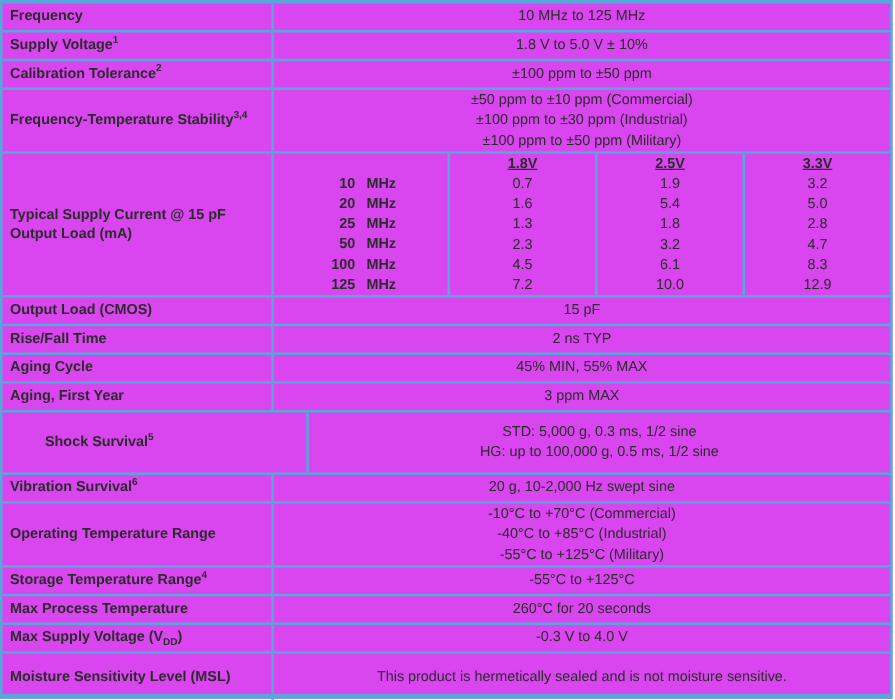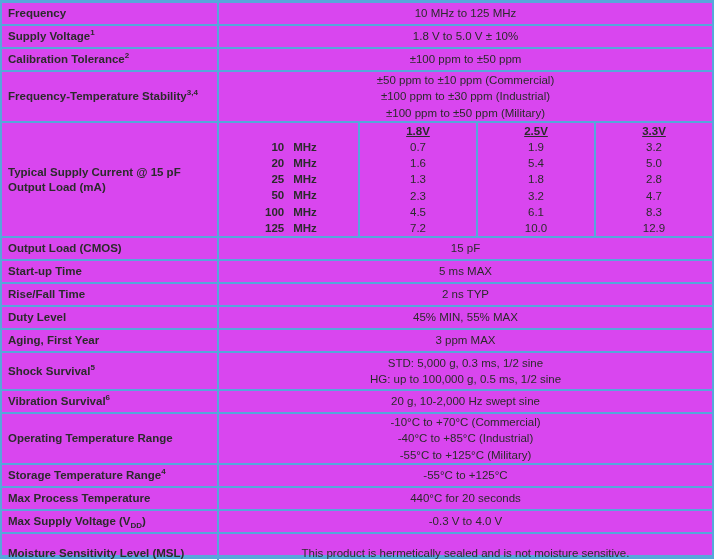--- a/index.html
+++ b/index.html
@@ -30,21 +30,21 @@
   sub { font-size:8px; vertical-align:sub; line-height:0; }
 
   .value-cell {
     flex:1 1 auto;
     display:flex; flex-direction:column; justify-content:center;
     text-align:center; font-size:11.5px; line-height:16.5px;
     color:#2b2b2b;
   }
 
   
-  .h23 { height:23px; } .h51 { height:51px; } .h38 { height:38px; }
+  .h23 { height:23px; } .h51 { height:51px; } .h38 { height:50px;padding-left:28px; }
   .h115 { height:115px; } .h21 { height:39px; }
 
   
   .supply-grid { flex-direction:row; justify-content:flex-start; text-align:center; padding:0; }
   .freq-col { flex:0 0 139px; width:139px; display:flex; flex-direction:column; justify-content:center; }
   .vcol { flex:1 1 0; border-left:2px solid #57a7db; display:flex; flex-direction:column; justify-content:center; }
   .scell { height:16.2px; line-height:16.2px; font-size:11.5px; }
   .vhead { font-weight:bold; text-decoration:underline; }
   .freq-line { display:flex; justify-content:center; font-weight:bold; }
   .freq-num { display:inline-block; width:24px; text-align:right; margin-right:9px; }
@@ -160,41 +160,33 @@
 
   <div class="row h23">
     <div class="label-cell">
         <span>Output Load (CMOS)</span>
       </div>
     <div class="value-cell">
         <div>15 pF</div>
       </div>
   </div>
 
-  <div class="row h23">
-    <div class="label-cell">
-        <span>Start-up Time</span>
-      </div>
-    <div class="value-cell">
-        <div>5 ms MAX</div>
-      </div>
-  </div>
 
   <div class="row h23">
     <div class="label-cell">
         <span>Rise/Fall Time</span>
       </div>
     <div class="value-cell">
         <div>2 ns TYP</div>
       </div>
   </div>
 
   <div class="row h23">
     <div class="label-cell">
-        <span>Duty Level</span>
+        <span>Aging Cycle</span>
       </div>
     <div class="value-cell">
         <div>45% MIN, 55% MAX</div>
       </div>
   </div>
 
   <div class="row h23">
     <div class="label-cell">
         <span>Aging, First Year</span>
       </div>
@@ -240,21 +232,21 @@
     <div class="value-cell">
         <div>-55°C to +125°C</div>
       </div>
   </div>
 
   <div class="row h23">
     <div class="label-cell">
         <span>Max Process Temperature</span>
       </div>
     <div class="value-cell">
-        <div>440°C for 20 seconds</div>
+        <div>260°C for 20 seconds</div>
       </div>
   </div>
 
   <div class="row h23">
     <div class="label-cell">
         <span><span>Max Supply Voltage (V</span><sub>DD</sub><span>)</span></span>
       </div>
     <div class="value-cell">
         <div>-0.3 V to 4.0 V</div>
       </div>

